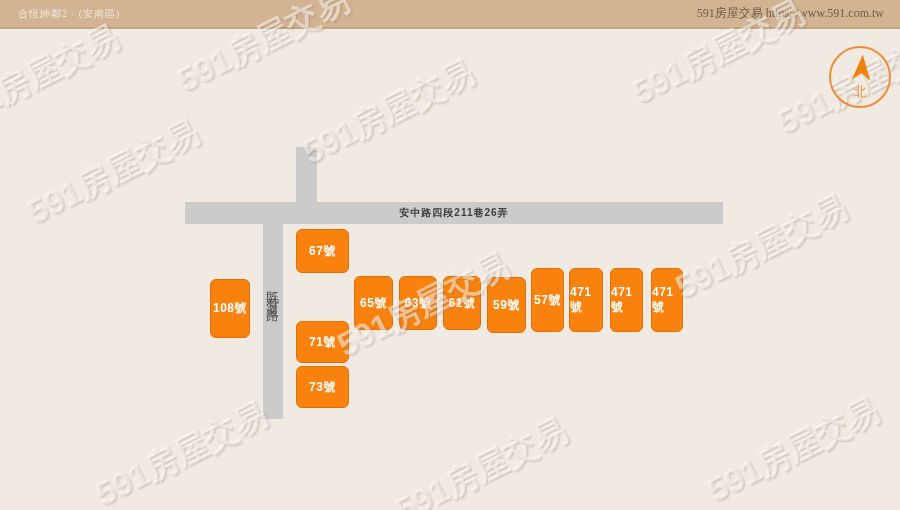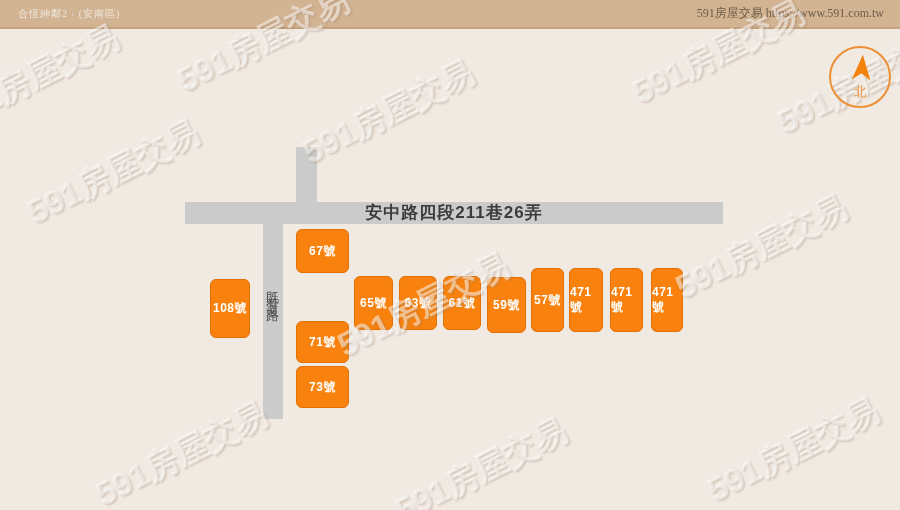--- a/index.html
+++ b/index.html
@@ -6,21 +6,21 @@
   body{font-family:"Liberation Sans",sans-serif;}
   #stage{position:relative;width:900px;height:510px;background:#f1eae3;overflow:hidden;}
 
   
   .header{position:absolute;left:0;top:0;width:900px;height:27px;background:#d2b392;border-bottom:2px solid #c4a37e;display:flex;align-items:center;justify-content:space-between;z-index:10;}
   .header .title{font-family:"Liberation Serif",serif;font-size:10px;color:#efe9de;padding-left:18px;letter-spacing:1px;}
   .header .site{font-family:"Liberation Serif",serif;font-size:12px;color:#6f5d49;padding-right:16px;}
 
   
   .road{position:absolute;background:#cbcbcb;z-index:1;}
-  .road-label{position:absolute;font-size:17px;font-weight:bold;color:#3c3c3c;z-index:2;}
+  .road-label{position:absolute;font-size:10px;font-weight:bold;color:#3c3c3c;z-index:2;}
   .road-label.h{left:185px;top:202px;width:538px;height:22px;line-height:22px;text-align:center;letter-spacing:1px;}
   .road-label.v{left:263px;top:281px;width:20px;text-align:center;writing-mode:vertical-lr;letter-spacing:6px;font-size:13px;font-weight:normal;color:#4c4c4c;}
 
   
   .blk{position:absolute;background:#f8820d;border:1px solid #e27006;border-radius:6px;color:#fff;font-size:12px;font-weight:bold;display:flex;align-items:center;justify-content:center;box-sizing:border-box;z-index:3;letter-spacing:0.5px;}
 
   
   .compass{position:absolute;left:829px;top:46px;width:62px;height:62px;border:2px solid #ec8f35;border-radius:50%;box-sizing:border-box;z-index:60;}
   .compass svg{position:absolute;left:13px;top:4px;}
   .compass .north{position:absolute;left:0;right:0;bottom:5px;text-align:center;font-size:13px;color:#e9943b;}

